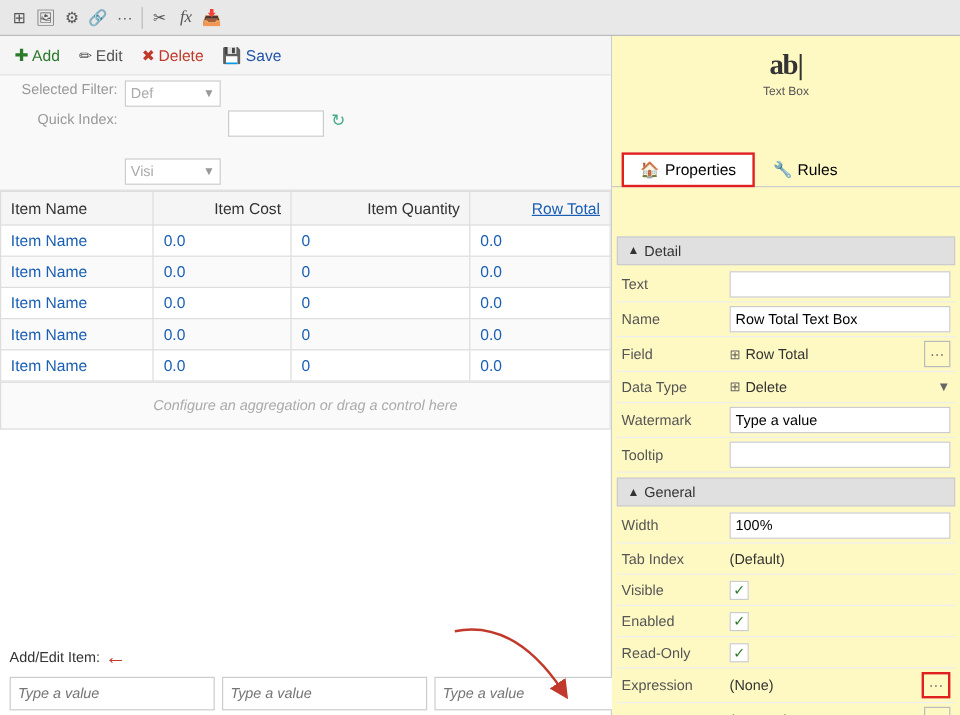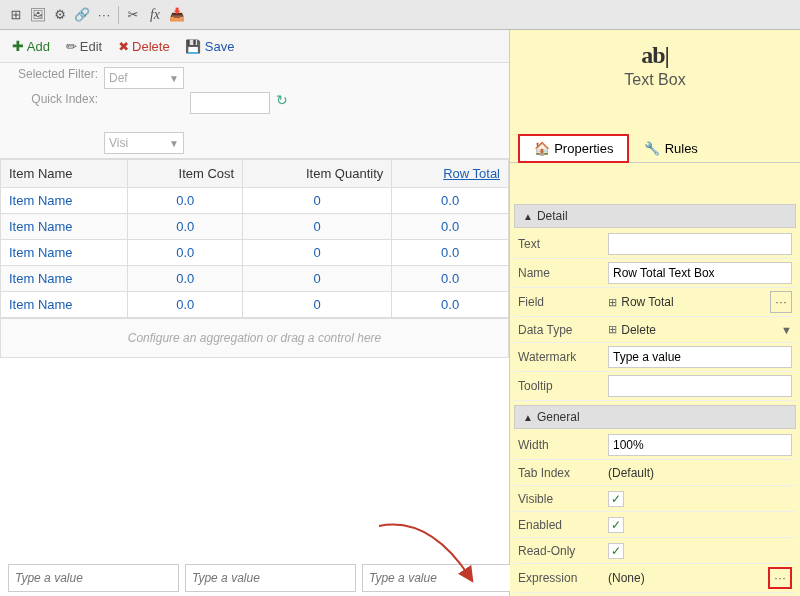--- a/index.html
+++ b/index.html
@@ -27,40 +27,40 @@
     .filter-select-arrow { font-size: 10px; margin-left: auto; }
     .search-input { border: 1px solid #ccc; height: 22px; width: 80px; font-size: 12px; padding: 0 4px; }
     .refresh-icon { color: #4a8; cursor: pointer; font-size: 14px; }
 
     
     .data-table { width: 100%; border-collapse: collapse; }
     .data-table th { background: #f5f5f5; border: 1px solid #ddd; padding: 6px 8px; text-align: left; font-weight: normal; color: #333; }
     .data-table th.underline { text-decoration: underline; color: #1a5fb4; }
     .data-table td { border: 1px solid #ddd; padding: 5px 8px; color: #1a5fb4; }
     .data-table td.left { text-align: left; }
-    .data-table td.right { text-align: center; margin-top: 32px; }
+    .data-table td.right { text-align: left; margin-top: 32px; }
     .data-table tr:nth-child(even) { background: #fafafa; }
 
     
     .aggregation-bar { border: 1px solid #ddd; margin: 0; padding: 12px; text-align: center; color: #aaa; font-style: italic; font-size: 12px; background: #fafafa; }
 
     
     .add-edit-section { padding: 8px 8px 4px 8px; }
     .add-edit-label { font-size: 12px; color: #333; display: flex; align-items: center; gap: 4px; margin-bottom: 6px; }
     .add-edit-inputs { display: flex; gap: 6px; }
     .add-edit-input { border: 1px solid #ccc; height: 28px; flex: 1; padding: 0 6px; color: #aaa; font-size: 12px; font-style: italic; background: #fff; }
     .add-edit-input.highlighted { background: #dde8f5; border: 1px solid #99aacc; }
 
     
     .right-panel { flex: 1; background: #fef9c3; display: flex; flex-direction: column; overflow-y: auto; gap: 37px; }
 
     
     .right-header { padding: 12px 16px 8px 16px; display: flex; flex-direction: column; align-items: center; }
     .textbox-icon { font-size: 22px; color: #333; margin-bottom: 2px; }
-    .textbox-label { font-size: 16px; color: #555; }
+    .textbox-label { font-size: 10px; color: #555; }
 
     
     .tabs-bar { display: flex; padding: 0 8px; gap: 0; border-bottom: 1px solid #ccc; }
     .tab { padding: 5px 14px; font-size: 13px; cursor: pointer; border: 1px solid transparent; display: flex; align-items: center; gap: 4px; }
     .tab.active { background: #fff; border: 1px solid #ccc; border-bottom: 1px solid #fff; margin-bottom: -1px; }
     .section-header { background: #e0e0e0; padding: 4px 8px; font-size: 12px; color: #333; display: flex; align-items: center; gap: 4px; cursor: pointer; margin: 4px 0 2px 0; border: 1px solid #ccc; }
     .section-caret { font-size: 10px; }
 
     .prop-row { display: flex; align-items: center; padding: 3px 4px; border-bottom: 1px solid #eee; min-height: 26px; }
     .prop-label { width: 90px; color: #555; font-size: 12px; flex-shrink: 0; }
@@ -179,20 +179,24 @@
     <td class="right">0.0</td>
     <td class="right">0</td>
     <td class="right">0.0</td>
   </tr>
           </tbody>
       </table>
       <div class="aggregation-bar">Configure an aggregation or drag a control here</div>
     </div>
 
     <div class="add-edit-section">
+      <div class="add-edit-label">
+        <span>Add/Edit Item:</span>
+        <span style="color:#c0392b;font-size:18px;">←</span>
+      </div>
       <div class="add-edit-inputs" id="add-edit-inputs">
       <input type="text" class="add-edit-input" placeholder="Type a value" style="">
           <input type="text" class="add-edit-input" placeholder="Type a value" style="">
           <input type="text" class="add-edit-input" placeholder="Type a value" style="">
           <input type="text" class="add-edit-input highlighted" placeholder="" style="">
         </div>
     </div>
 
     <div style="position:relative;height:0;">
       <svg style="position:absolute;bottom:0;right:20px;pointer-events:none;" width="120" height="80">

